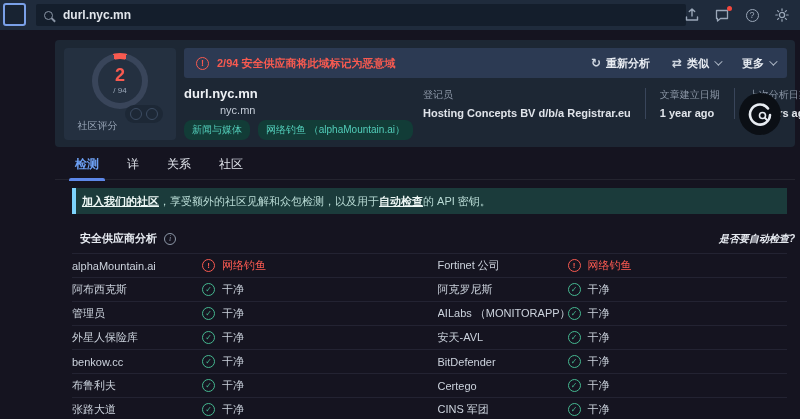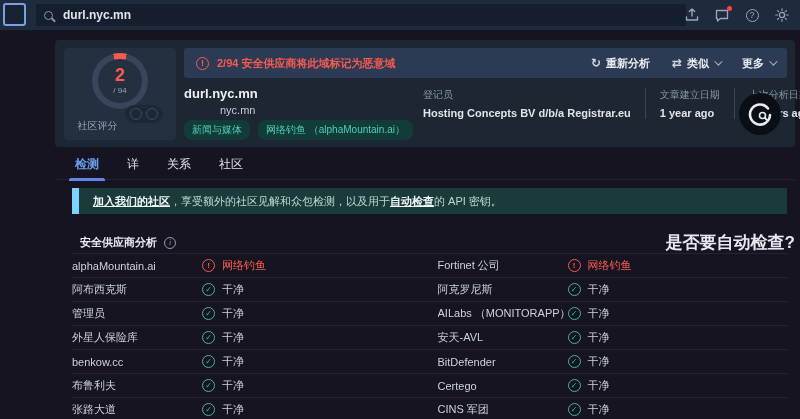--- a/index.html
+++ b/index.html
@@ -52,27 +52,27 @@
   .meta-col:first-child{border-left:none;padding-left:0;}
   .meta-label{color:#8d98a8;font-size:10px;margin-bottom:5px;white-space:nowrap;}
   .meta-value{color:#e0e4ea;font-size:11px;font-weight:bold;white-space:nowrap;}
   .badge{position:absolute;right:14px;top:53px;width:42px;height:42px;border-radius:50%;background:#0b0f15;display:flex;align-items:center;justify-content:center;cursor:pointer;}
   
   .tabs{position:absolute;left:55px;top:150px;width:740px;height:30px;border-bottom:1px solid #24242f;display:flex;align-items:center;gap:28px;padding-left:20px;}
   .tab{font-size:12px;color:#dfe3ea;cursor:pointer;height:30px;display:flex;align-items:center;position:relative;}
   .tab.active{color:#6c9ff2;font-weight:bold;}
   .tab.active::after{content:"";position:absolute;left:-6px;right:-6px;bottom:-1px;height:3px;background:#5d87e8;border-radius:2px 2px 0 0;}
   
-  .banner{position:absolute;left:72px;top:188px;width:715px;height:26px;background:#1b3b3b;border-left:7px solid #7dd3fc;display:flex;align-items:center;padding:0 14px;font-size:11px;color:#b9dbd5;}
+  .banner{position:absolute;left:72px;top:188px;width:715px;height:26px;background:#1b3b3b;border-left:4px solid #7dd3fc;display:flex;align-items:center;padding:0 6px;font-size:11px;color:#b9dbd5;}
   .banner a{color:#eef7f5;font-weight:bold;text-decoration:underline;cursor:pointer;}
   
   .sec-head{position:absolute;left:72px;top:231px;width:715px;display:flex;align-items:center;margin-left:8px;}
   .sec-title{font-size:11px;font-weight:bold;color:#e6eaf0;}
   .info-ic{width:12px;height:12px;border:1.1px solid #8d98a8;border-radius:50%;color:#8d98a8;font-size:8px;display:inline-flex;align-items:center;justify-content:center;margin-left:7px;cursor:pointer;font-style:italic;font-family:"Liberation Serif",serif;}
-  .sec-right{margin-left:auto;font-size:17px;font-weight:bold;color:#e6eaf0;cursor:pointer;}
+  .sec-right{margin-left:auto;font-size:10px;font-weight:bold;color:#e6eaf0;cursor:pointer;font-style:italic;}
   
   .vtable{position:absolute;left:72px;top:253px;width:715px;}
   .vrow{display:flex;height:24px;border-top:1px solid #232332;}
   .vcell{flex:1;display:flex;align-items:center;}
   .vcell.right{margin-left:16px;}
   .vname{width:130px;flex:0 0 130px;font-size:11px;color:#ccd3dd;white-space:nowrap;overflow:hidden;}
   .vstatus{display:flex;align-items:center;gap:7px;font-size:11px;color:#ccd3dd;}
   .st-ic{width:13px;height:13px;border-radius:50%;display:flex;align-items:center;justify-content:center;font-size:8px;flex:0 0 auto;}
   .st-clean{border:1.2px solid #45b890;color:#45b890;}
   .st-bad{border:1.2px solid #f85a50;color:#f85a50;font-weight:bold;}

